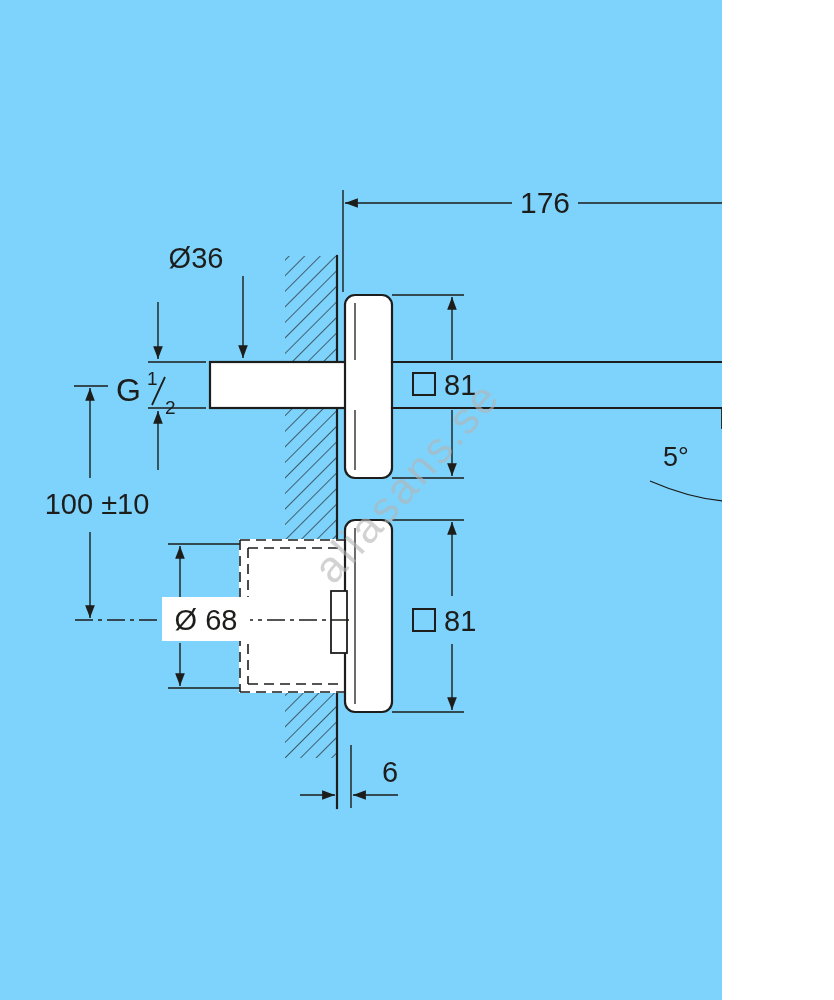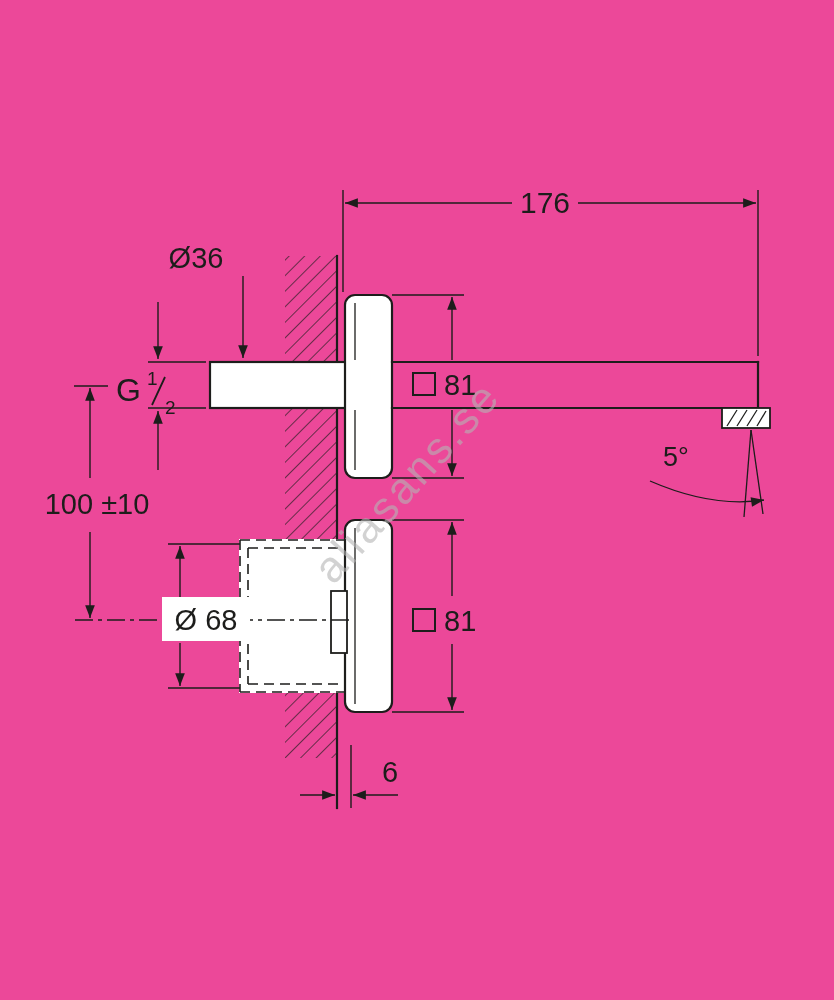--- a/index.html
+++ b/index.html
@@ -1,17 +1,17 @@
 <!DOCTYPE html>
 <html style="--line: #1d1d1b; --wm: #b5b5b5;"><head>
 <meta charset="utf-8">
 <style>
   :root { --line:#1d1d1b; --wm:#b5b5b5; }
   html,body { margin:0; padding:0; background:#ffffff; }
-  .canvas { position:relative; width:834px; height:1000px; background:#ec4899; overflow:hidden; }
+  .canvas { position:relative; width:722px; height:1000px; background:#7dd3fc; overflow:hidden; }
   svg { display:block; }
 
   .obj  { stroke:var(--line); stroke-width:2.2; fill:none; stroke-linecap:square; }
   .objf { stroke:var(--line); stroke-width:2.2; fill:#ffffff; }
   .thin { stroke:var(--line); stroke-width:1.3; fill:none; }
   .dim  { stroke:var(--line); stroke-width:1.4; fill:none; }
   .dash { stroke:var(--line); stroke-width:1.6; fill:none; stroke-dasharray:10 6; }
   .cline{ stroke:var(--line); stroke-width:1.3; fill:none; stroke-dasharray:18 5 4 5; }
   .bgw  { fill:#ffffff; stroke:none; }
   .sq   { stroke:var(--line); stroke-width:2; fill:none; }

